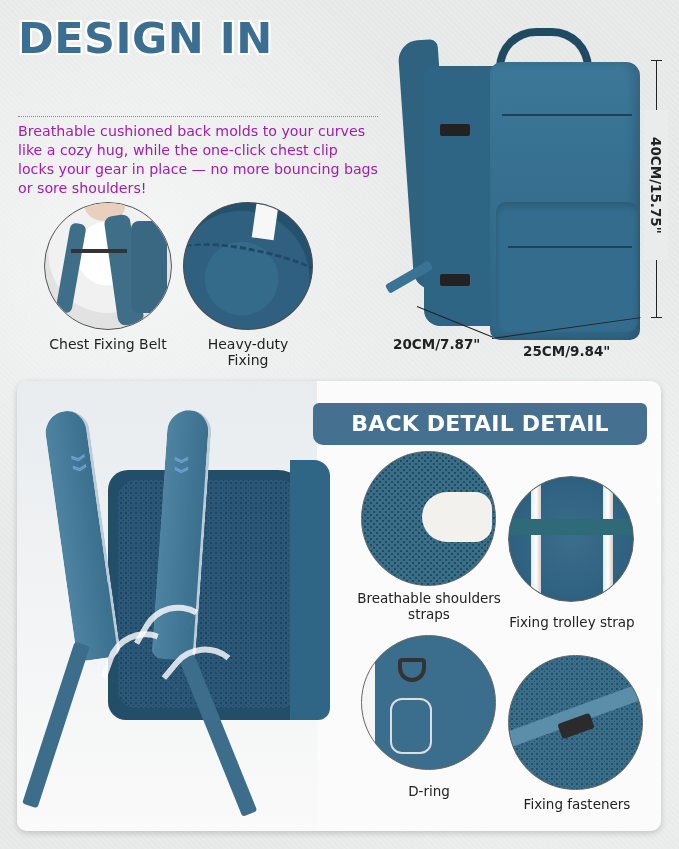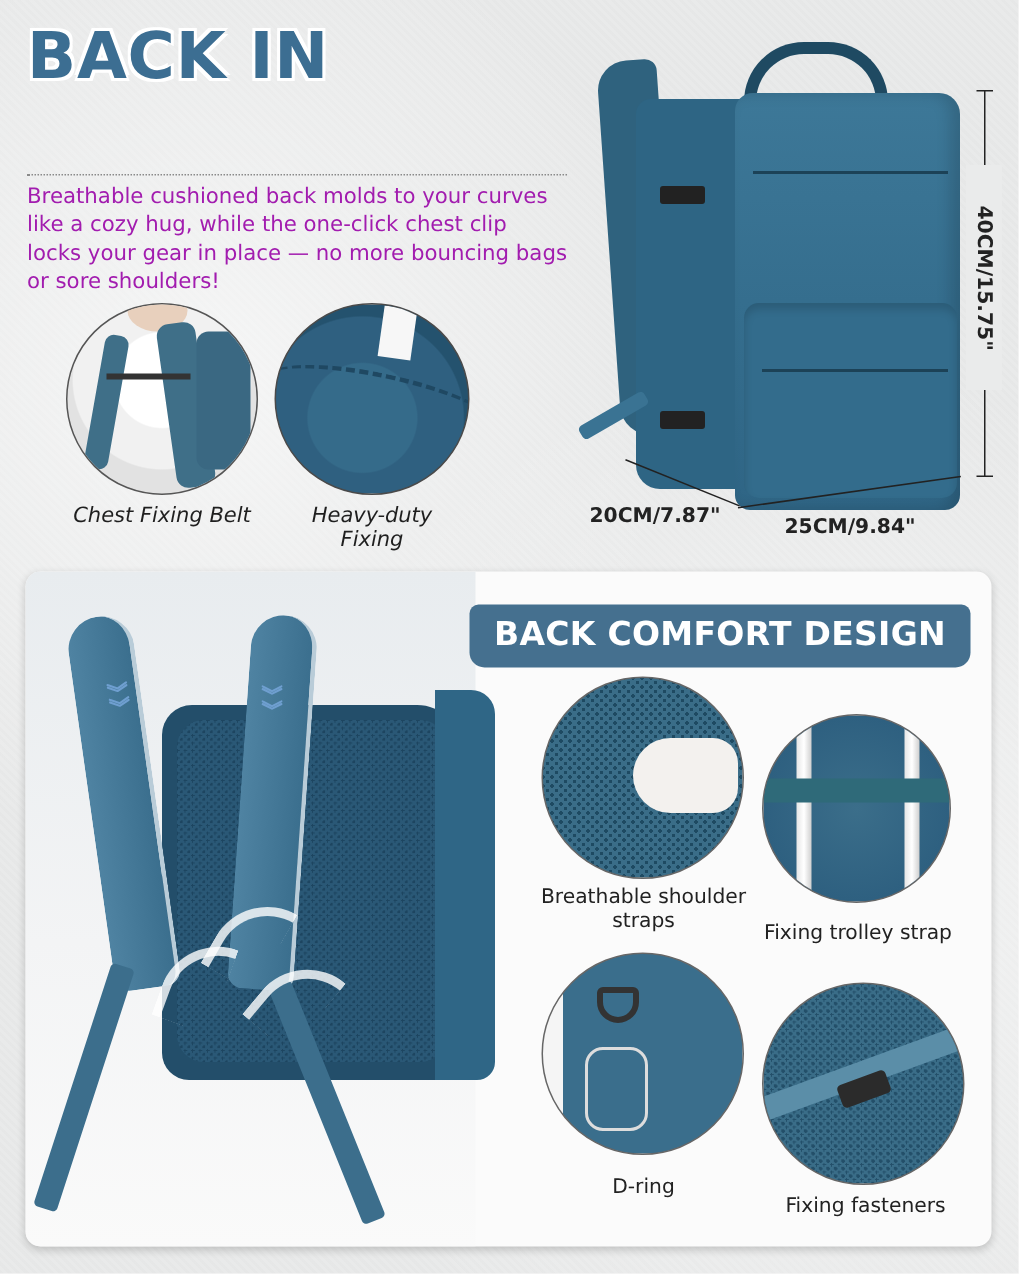--- a/index.html
+++ b/index.html
@@ -50,21 +50,21 @@
   .c-chest .chestbelt { position:absolute; left:26px; top:46px; width:56px; height:4px; background:#333; }
   .c-chest .head { position:absolute; left:40px; top:-10px; width:40px; height:28px; background:#e8d0bd; border-radius:50%; }
 
   .c-handle { left: 183px; top: 202px; width: 130px; height: 128px;
     background: radial-gradient(circle at 45% 60%, #356b8a 0 35%, #2f6080 36% 65%, #24526e 66%); border-color:#4a4a4a; }
   .c-handle .fold { position:absolute; left:-10px; top:46px; width:160px; height:40px; border-top:3px dashed #1f4862; border-radius:50% 50% 0 0; transform: rotate(12deg); }
   .c-handle .tag { position:absolute; left:70px; top:2px; width:22px; height:34px; background:#f7f7f7; transform: rotate(8deg); }
 
   .caption {
     position: absolute; text-align: center; color: #1f1f1f;
-    font-size: 14px; line-height: 16px; font-style: italic;
+    font-size: 14px; line-height: 16px;
   }
   .cap-chest { left: 46px; top: 336px; width: 124px; }
   .cap-handle { left: 186px; top: 336px; width: 124px; }
 
   
   .bp-top { position: absolute; left: 384px; top: 18px; width: 260px; height: 320px; }
   .bp-top .strapback { position:absolute; left:22px; top:22px; width:40px; height:250px; background:#2f627e; border-radius:20px 8px 8px 20px; transform: rotate(-4deg); }
   .bp-top .handle { position:absolute; left:112px; top:10px; width:96px; height:40px; border:8px solid #1f4a62; border-bottom:none; border-radius:40px 40px 0 0; }
   .bp-top .side { position:absolute; left:40px; top:48px; width:80px; height:260px; background:#2e6584; border-radius:10px 0 0 16px; }
   .bp-top .front { position:absolute; left:106px; top:44px; width:150px; height:278px; background:linear-gradient(180deg,#3d7898 0%, #356e8e 50%, #2f6585 100%); border-radius:12px 14px 10px 10px; box-shadow: inset -6px 0 10px rgba(0,0,0,0.15); }
@@ -146,21 +146,21 @@
   .fcap { position:absolute; text-align:center; color:#222; font-size: 13.5px; line-height: 16px; }
   .fcap-mesh { left: 352px; top: 590px; width: 154px; }
   .fcap-trolley { left: 502px; top: 614px; width: 140px; }
   .fcap-dring { left: 370px; top: 783px; width: 118px; }
   .fcap-fast { left: 502px; top: 796px; width: 150px; }
 </style>
 </head>
 <body>
 
 <div class="headline">
-  <span class="l1">BACK IN</span>
+  <span class="l1">DESIGN IN</span>
 </div>
 <div class="dotline"></div>
 <p class="intro">Breathable cushioned back molds to your curves like a cozy hug, while the one-click chest clip locks your gear in place — no more bouncing bags or sore shoulders!</p>
 
 <div class="circle c-chest">
   <div class="head"></div>
   <div class="strap-l"></div>
   <div class="strap-r"></div>
   <div class="bag"></div>
   <div class="chestbelt"></div>
@@ -205,26 +205,26 @@
   <div class="sr"></div>
   <div class="chev chev-l">︾<br>︾</div>
   <div class="chev chev-r">︾<br>︾</div>
   <div class="webl"></div>
   <div class="webr"></div>
   <div class="arrow a1"></div>
   <div class="arrow a2"></div>
   <div class="arrow a3"></div>
 </div>
 
-<div class="banner">BACK COMFORT DESIGN</div>
+<div class="banner">BACK DETAIL DETAIL</div>
 
 <div class="fc fc-mesh">
   <div class="hand"></div>
 </div>
-<div class="fcap fcap-mesh">Breathable shoulder straps</div>
+<div class="fcap fcap-mesh">Breathable shoulders straps</div>
 
 <div class="fc fc-trolley">
   <div class="pole p1"></div>
   <div class="pole p2"></div>
   <div class="band"></div>
 </div>
 <div class="fcap fcap-trolley">Fixing trolley strap</div>
 
 <div class="fc fc-dring">
   <div class="ring"></div>

